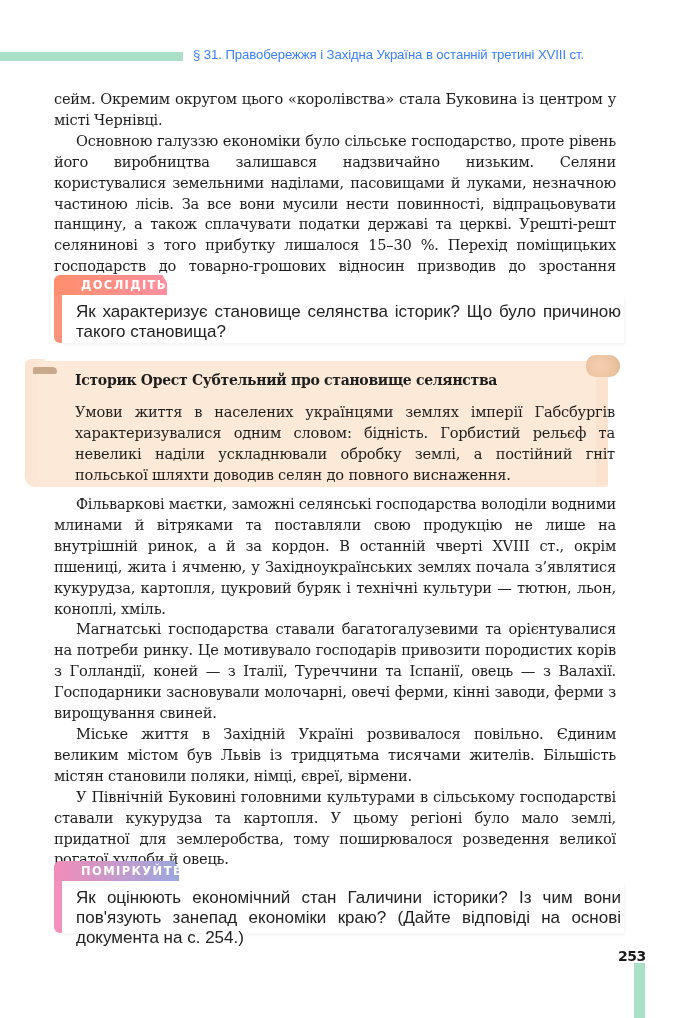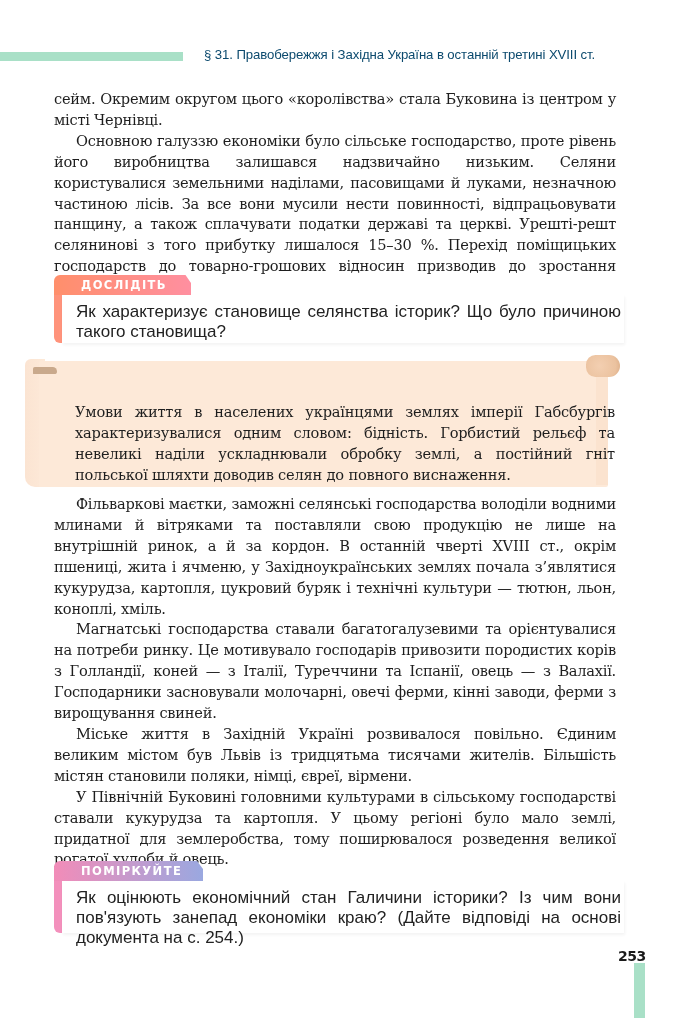--- a/index.html
+++ b/index.html
@@ -4,35 +4,35 @@
 <style>
   html, body { margin: 0; padding: 0; }
   body {
     width: 695px; height: 1018px; background: #ffffff; position: relative; overflow: hidden;
     font-family: "DejaVu Serif", "Liberation Serif", serif; color: #1e1e1e;
   }
   .header-bar {
     position: absolute; left: 0; top: 52px; width: 183px; height: 9px; background: #a9e0c7;
   }
   .header-title {
-    position: absolute; left: 204px; top: 47px;
-    font-family: "Liberation Sans", sans-serif; font-size: 13.2px; color: #0c4a6e; letter-spacing: -0.1px; white-space: nowrap;
+    position: absolute; left: 193px; top: 47px;
+    font-family: "Liberation Sans", sans-serif; font-size: 13.2px; color: #3b82f6; letter-spacing: -0.1px; white-space: nowrap;
   }
   .body-text {
     position: absolute; left: 54px; width: 562px;
     font-size: 14.6px; line-height: 20.9px; text-align: justify; letter-spacing: -0.25px;
   }
   .body-text p { margin: 0; text-indent: 22px; }
   .body-text p.noindent { text-indent: 0; }
   #block1 { top: 89px; }
   #block2 { top: 494px; }
 
   .callout { position: absolute; left: 54px; width: 570px; }
   .callout .tag {
-    position: absolute; left: 0; top: 0; height: 20px; width: 137px;
+    position: absolute; left: 0; top: 0; height: 20px; width: 113px;
     border-radius: 6px 4px 0 0;
     clip-path: polygon(0 0, 96% 0, 100% 40%, 100% 100%, 0 100%);
   }
   .callout .tag span {
     position: absolute; left: 27px; top: 3px; font-family: "DejaVu Sans", sans-serif; font-weight: bold;
     font-size: 11.5px; letter-spacing: 1.4px; color: #ffffff;
   }
   .callout .side {
     position: absolute; left: 0; top: 18px; width: 8px; bottom: 0; border-radius: 0 0 0 6px;
   }
@@ -106,20 +106,21 @@
     </div>
   <div class="q">Як характеризує становище селянства історик? Що було причиною такого становища?</div>
 </div>
 
 <div class="scroll">
   <div class="left-roll"></div>
   <div class="paper"></div>
   <div class="right-edge"></div>
   <div class="right-roll"></div>
   <div class="left-curl"></div>
+  <div class="title">Історик Орест Субтельний про становище селянства</div>
   <div class="quote">Умови життя в населених українцями землях імперії Габсбургів характеризувалися одним словом: бідність. Горбистий рельєф та невеликі наділи ускладнювали обробку землі, а постійний гніт польської шляхти доводив селян до повного виснаження.</div>
 </div>
 
 <div class="body-text" id="block2">
   <p>Фільваркові маєтки, заможні селянські господарства володіли водними млинами й вітряками та поставляли свою продукцію не лише на внутрішній ринок, а й за кордон. В останній чверті XVIII ст., окрім пшениці, жита і ячменю, у Західноукраїнських землях почала з’являтися кукурудза, картопля, цукровий буряк і технічні культури — тютюн, льон, коноплі, хміль.</p>
   <p>Магнатські господарства ставали багатогалузевими та орієнтувалися на потреби ринку. Це мотивувало господарів привозити породистих корів з Голландії, коней — з Італії, Туреччини та Іспанії, овець — з Валахії. Господарники засновували молочарні, овечі ферми, кінні заводи, ферми з вирощування свиней.</p>
   <p>Міське життя в Західній Україні розвивалося повільно. Єдиним великим містом був Львів із тридцятьма тисячами жителів. Більшість містян становили поляки, німці, євреї, вірмени.</p>
   <p>У Північній Буковині головними культурами в сільському господарстві ставали кукурудза та картопля. У цьому регіоні було мало землі, придатної для землеробства, тому поширювалося розведення великої рогатої худоби й овець.</p>
 </div>
 

